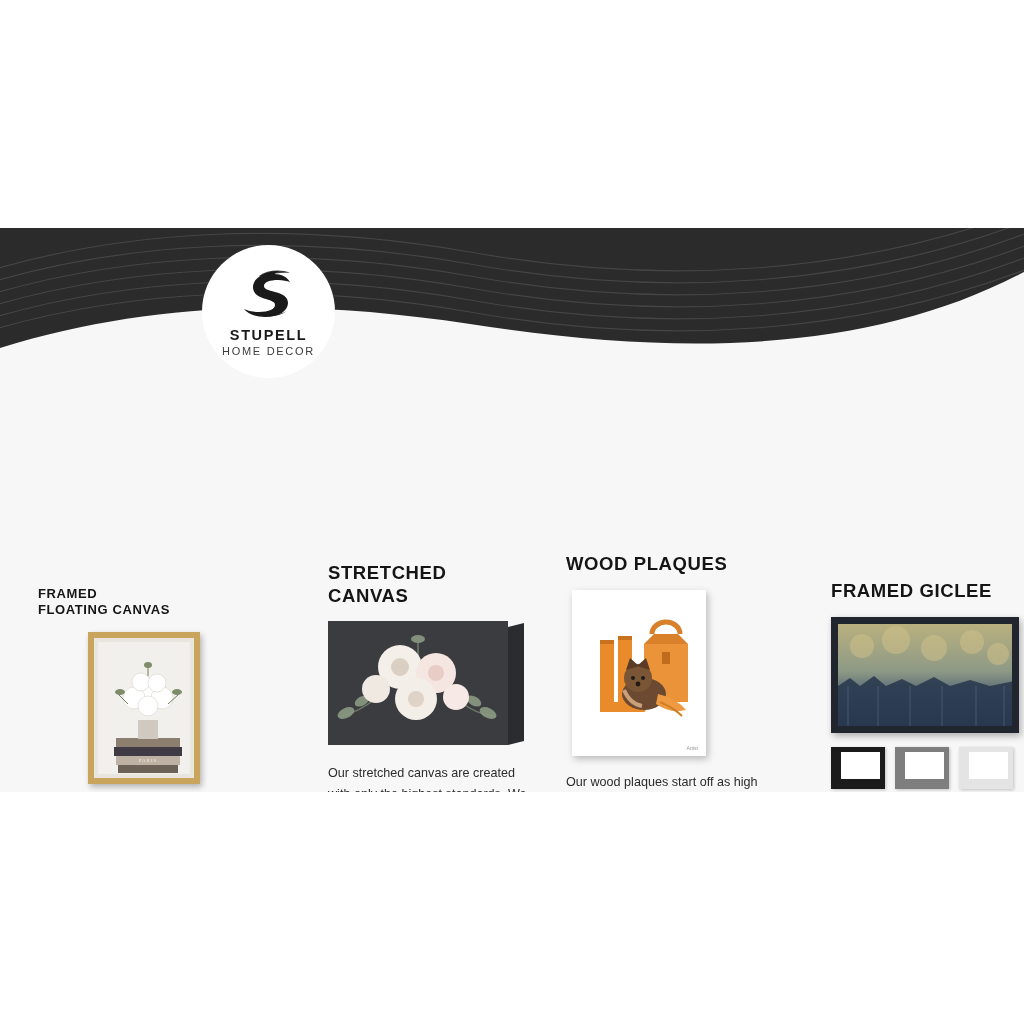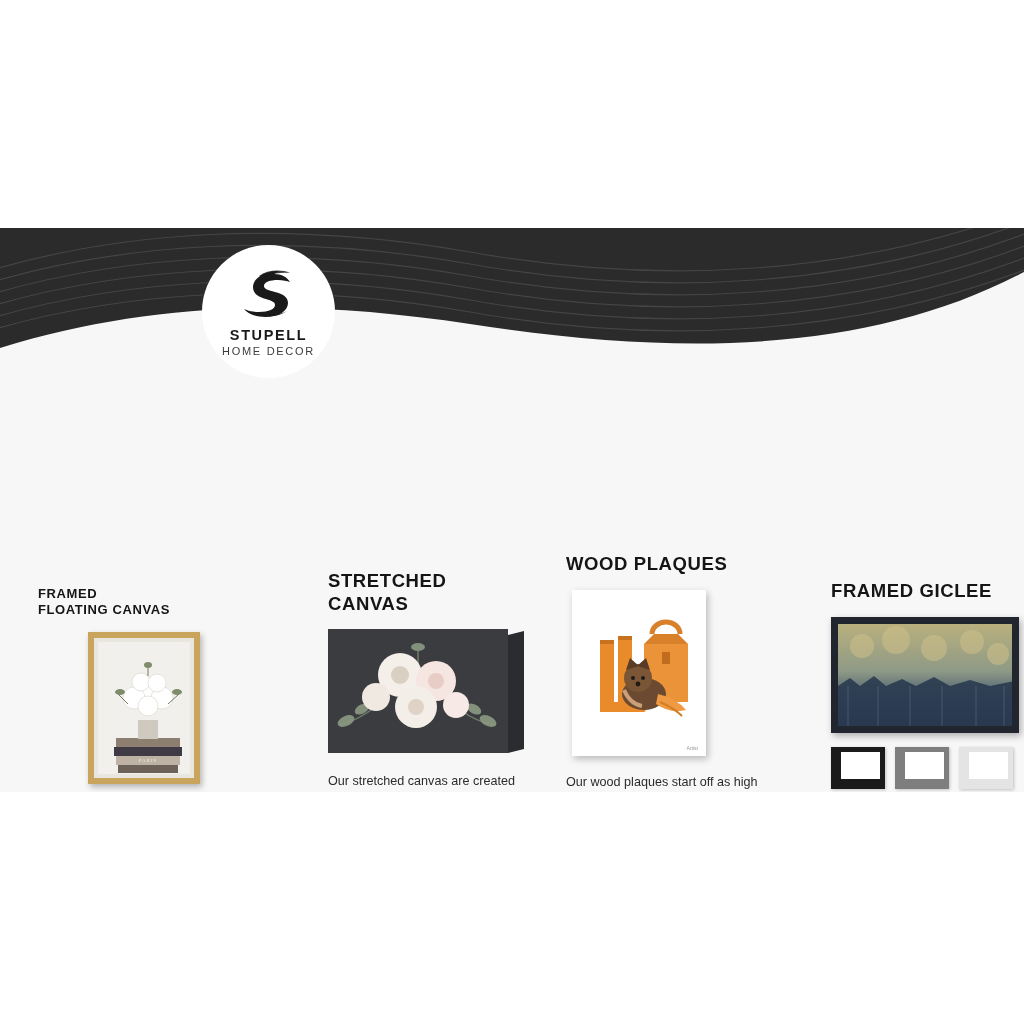--- a/index.html
+++ b/index.html
@@ -100,21 +100,21 @@
     overflow: hidden;
   }
   .ffc-inner {
     position: absolute;
     inset: 4px;
     background: linear-gradient(#f3f1ec, #ded9d0);
     overflow: hidden;
   }
 
   
-  .c2 { left: 328px; top: 334px; width: 205px; margin-top: 8px; }
+  .c2 { left: 328px; top: 334px; width: 205px; }
   .c2 .col-title { font-size: 18.5px; }
   .c2 .col-body { margin-top: 14px; width: 200px; }
   .canvas-wrap {
     margin-top: 14px;
     position: relative;
     width: 196px;
     height: 128px;
   }
   .canvas-face {
     position: absolute;

